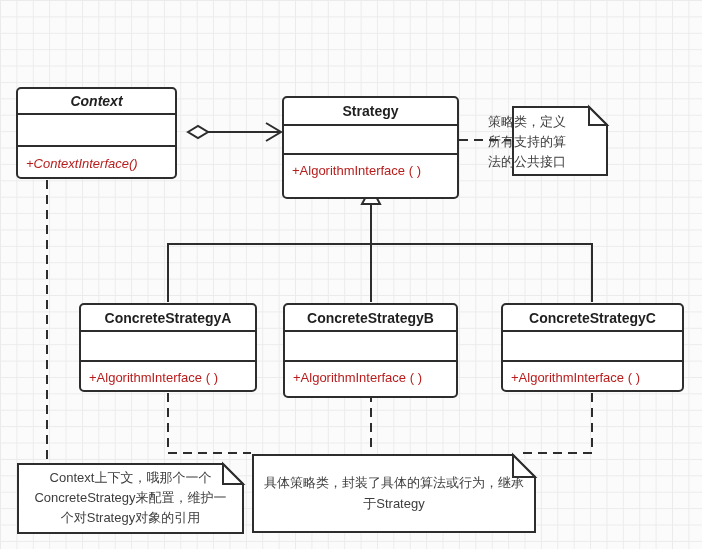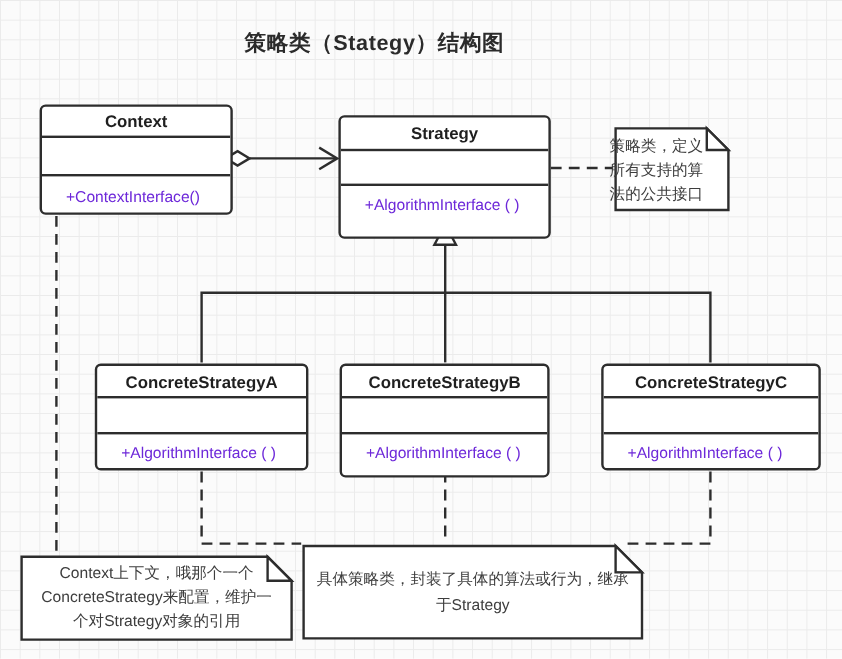--- a/index.html
+++ b/index.html
@@ -21,21 +21,21 @@
     position:absolute;box-sizing:border-box;background:#ffffff;
     border:2px solid #2d2d2d;border-radius:5px;overflow:hidden;
   }
   .uml-title{
     display:flex;align-items:center;justify-content:center;
     font-weight:bold;font-size:14px;color:#1f1f1f;
   }
   .uml-attrs{border-top:2px solid #2d2d2d;}
   .uml-methods{
     border-top:2px solid #2d2d2d;display:flex;align-items:center;
-    font-size:13px;color:#6d28d9;padding-left:20px;
+    font-size:13px;color:#b91c1c;padding-left:8px;
   }
   svg#links{position:absolute;left:0;top:0;}
   .note-text{position:absolute;color:#3d3d3d;font-size:13px;line-height:20px;}
   .note-text.center{text-align:center;}
 </style>
 </head>
 <body>
 
 <div id="canvas">
 
@@ -72,23 +72,22 @@
           <path d="M223,464 V484 H243 Z"></path>
         </g>
         <g>
           <path d="M253,455 H513 L535,477 V532 H253 Z"></path>
           <path d="M513,455 V477 H535 Z"></path>
         </g>
       </g>
     </g>
   </svg>
 
-  <div id="diagram-title">策略类（Stategy）结构图</div>
 
-  <div class="uml-class" style="left:33px;top:87px;width:161px;height:92px;">
+  <div class="uml-class" style="left:16px;top:87px;width:161px;height:92px;font-style:italic;">
     <div class="uml-title" style="height:24px;">Context</div>
     <div class="uml-attrs" style="height:30px;"></div>
     <div class="uml-methods" style="height:32px;">+ContextInterface()</div>
   </div>
 
   <div class="uml-class" style="left:282px;top:96px;width:177px;height:103px;">
     <div class="uml-title" style="height:26px;">Strategy</div>
     <div class="uml-attrs" style="height:27px;"></div>
     <div class="uml-methods" style="height:30px;">+AlgorithmInterface ( )</div>
   </div>
@@ -104,21 +103,21 @@
     <div class="uml-attrs" style="height:28px;"></div>
     <div class="uml-methods" style="height:30px;">+AlgorithmInterface ( )</div>
   </div>
 
   <div class="uml-class" style="left:501px;top:303px;width:183px;height:89px;">
     <div class="uml-title" style="height:25px;border-radius:12px;">ConcreteStrategyC</div>
     <div class="uml-attrs" style="height:28px;"></div>
     <div class="uml-methods" style="height:30px;">+AlgorithmInterface ( )</div>
   </div>
 
-  <div class="note-text" style="left:508px;top:112px;width:84px;">
+  <div class="note-text" style="left:488px;top:112px;width:84px;">
     <div>策略类，定义</div>
     <div>所有支持的算</div>
     <div>法的公共接口</div>
   </div>
 
   <div class="note-text center" style="left:256px;top:472px;width:276px;line-height:21px;">
     <div>具体策略类，封装了具体的算法或行为，继承</div>
     <div>于Strategy</div>
   </div>
 

